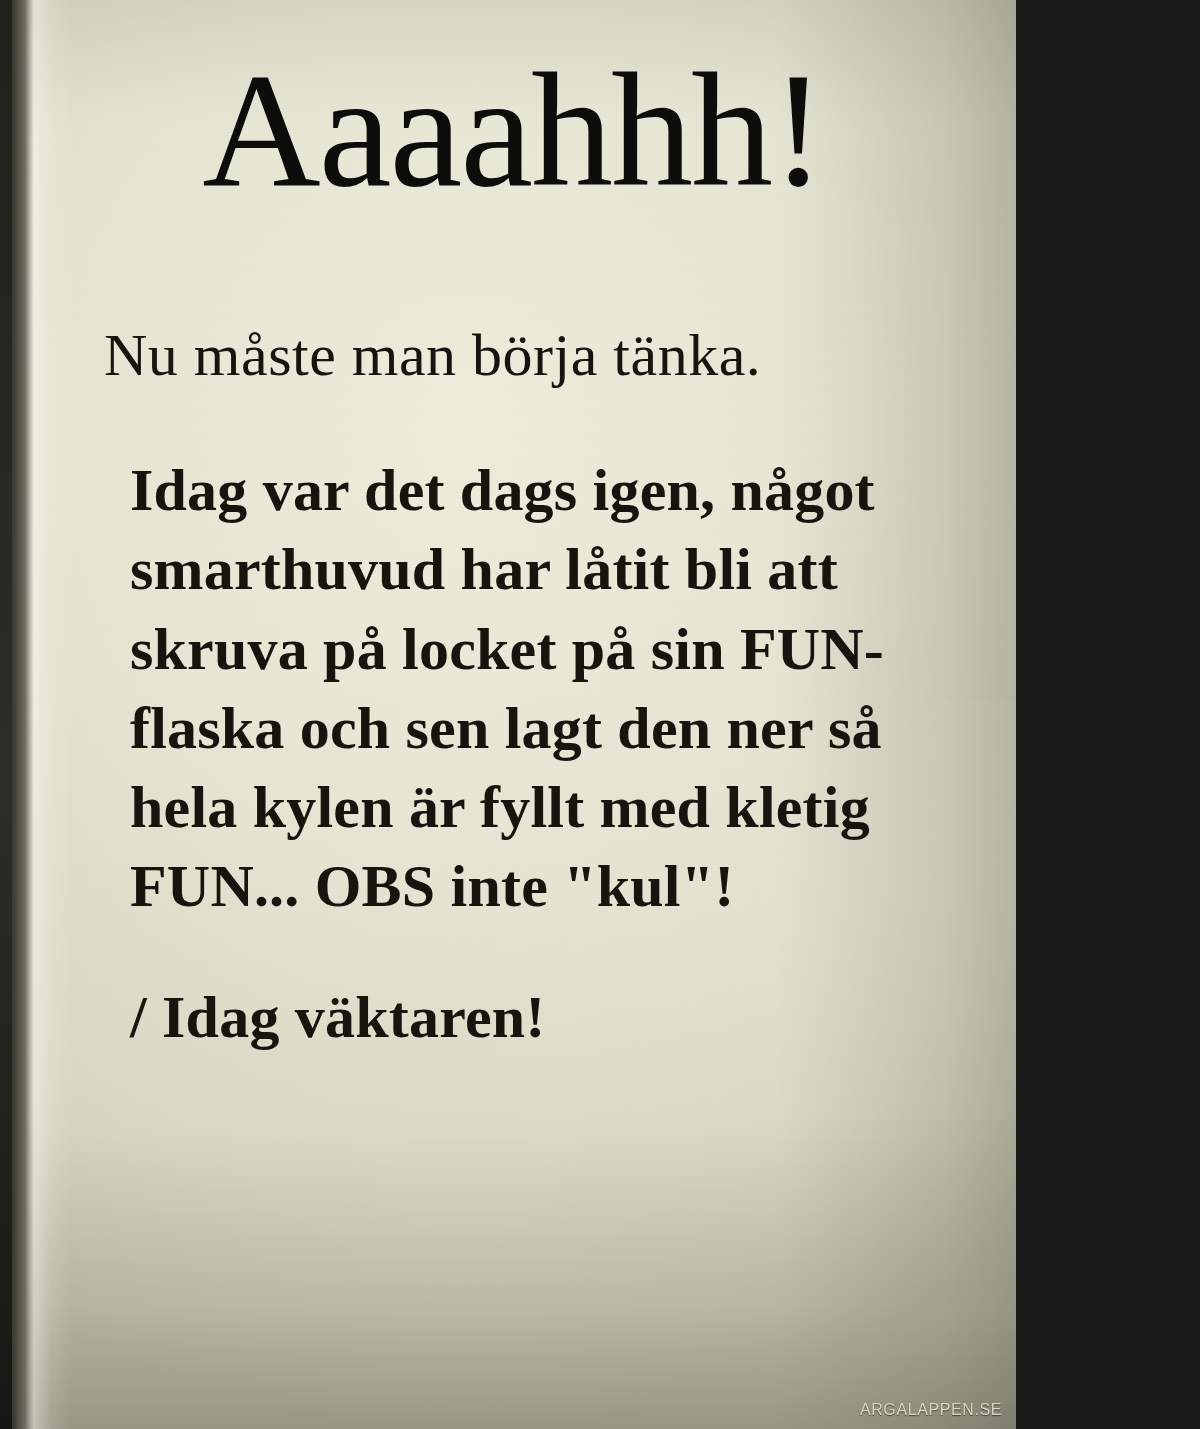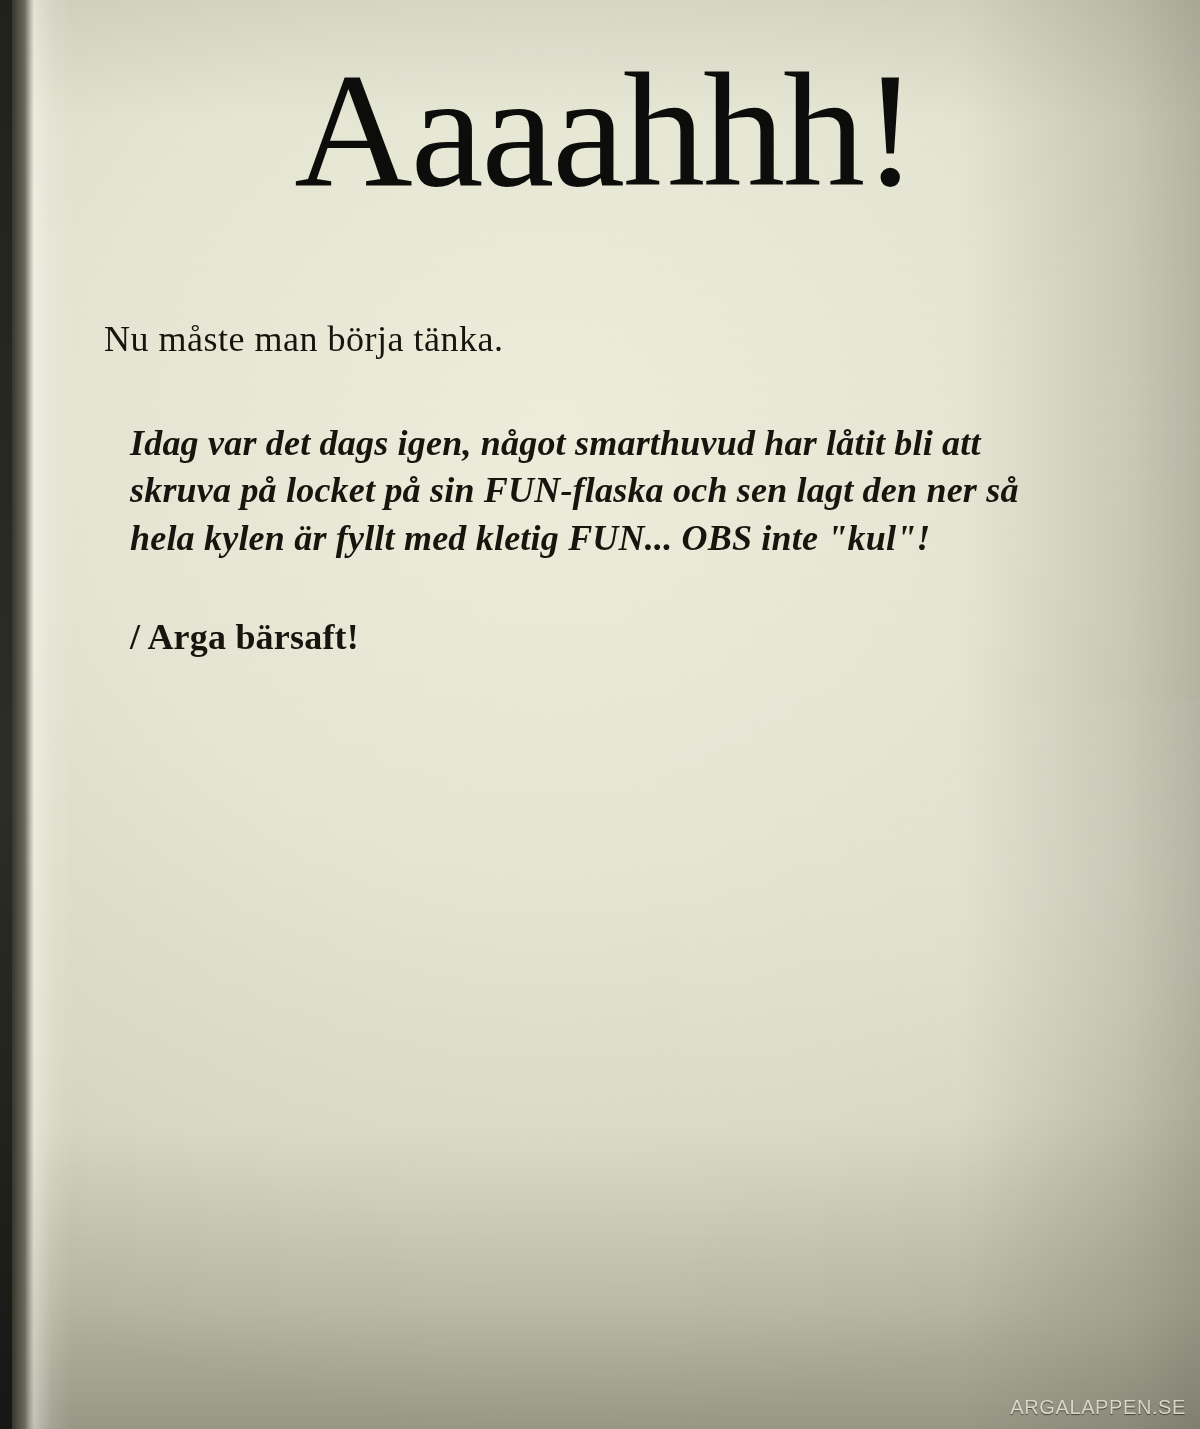--- a/index.html
+++ b/index.html
@@ -3,21 +3,21 @@
 <meta charset="utf-8">
 <title>Aaaahhh!</title>
 <style>
   html, body {
     margin: 0;
     padding: 0;
     background: #1a1a18;
   }
   #page {
     position: relative;
-    width: 1200px;
+    width: 1016px;
     height: 1429px;
     overflow: hidden;
     background: #e2e3cf;
     font-family: "Liberation Serif", "DejaVu Serif", serif;
   }
   
   #paper {
     position: absolute;
     inset: 0;
     background:
@@ -72,57 +72,56 @@
     color: #0d0d0b;
     margin: 48px 0 0 0;
     letter-spacing: -2px;
     padding-left: 10px;
   }
   .body-block {
     margin: 0;
     padding: 0 118px 0 104px;
   }
   p.para {
-    font-size: 36px;
+    font-size: 60px;
     line-height: 1.32;
     font-weight: 700;
     color: #16160f;
     margin: 0 0 52px 0;
     letter-spacing: 0.2px;
   }
   p.para.first {
     font-weight: 400;
     margin-top: 104px;
     margin-bottom: 56px;
     letter-spacing: 0.5px;
   }
   p.para.indent {
     padding-left: 26px;
-    font-style: italic;
   }
   p.para.signature {
     padding-left: 26px;
     margin-bottom: 0;
   }
   
   #fade {
     position: absolute;
     right: 0;
     top: 700px;
     width: 520px;
     height: 420px;
     background: radial-gradient(ellipse at 80% 40%, rgba(228,229,212,0.55) 0%, rgba(228,229,212,0.18) 55%, rgba(228,229,212,0) 100%);
     pointer-events: none;
   }
   #watermark {
     position: absolute;
     right: 14px;
     bottom: 10px;
     font-family: "Liberation Sans", "DejaVu Sans", sans-serif;
-    font-size: 20px;
+    font-size: 16px;
     letter-spacing: 0.6px;
     color: #d7d8c6;
     text-shadow: 0 1px 1px rgba(0,0,0,0.55);
   }
   #grain {
     position: absolute;
     inset: 0;
     opacity: 0.18;
     pointer-events: none;
     background-image:
@@ -145,21 +144,21 @@
 
     <h1 class="headline">Aaaahhh!</h1>
 
     <div class="body-block">
       <p class="para first">Nu måste man börja tänka.</p>
 
 
       <p class="para indent">Idag var det dags igen, något smarthuvud har låtit bli att skruva på locket på sin FUN-flaska och sen lagt den ner så hela kylen är fyllt med kletig FUN... OBS inte "kul"!</p>
 
 
-      <p class="para signature">/ Arga bärsaft!</p>
+      <p class="para signature">/ Idag väktaren!</p>
     </div>
 
   </div>
 
   <div id="curl"></div>
   <div id="edge-left"></div>
   <div id="edge-left-sliver"></div>
 
   <div id="grain"></div>
 

